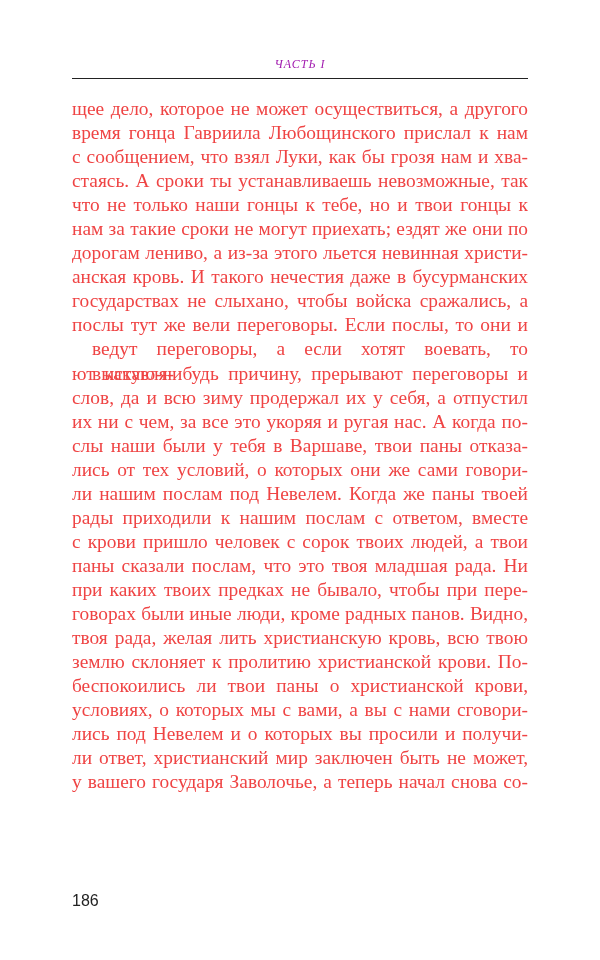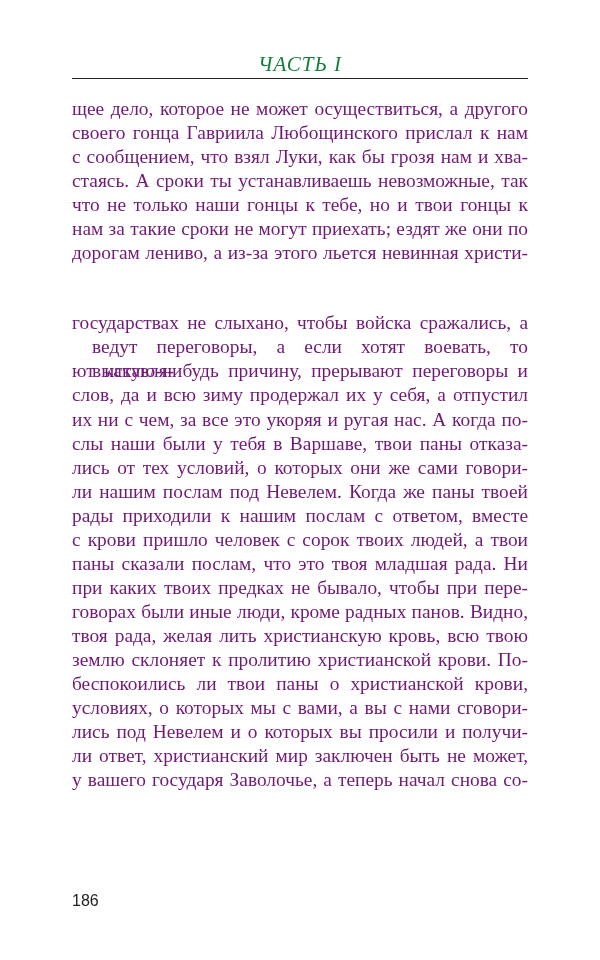--- a/index.html
+++ b/index.html
@@ -15,42 +15,42 @@
     color: #1a1a1a;
   }
   .running-head {
     position: absolute;
     left: 72px;
     top: 54px;
     width: 456px;
     text-align: center;
     font-family: "Liberation Serif", "DejaVu Serif", serif;
     font-style: italic;
-    font-size: 21px;
+    font-size: 12px;
     letter-spacing: 1px;
     line-height: 20px;
-    color: #15803d;
+    color: #a21caf;
   }
   .head-rule {
     position: absolute;
     left: 72px;
     top: 78px;
     width: 456px;
     height: 0;
     border-top: 1.5px solid #222;
   }
   .body-text {
     position: absolute;
     left: 72px;
     top: 97px;
     width: 456px;
     font-family: "Liberation Serif", "DejaVu Serif", serif;
     font-size: 19.4px;
     line-height: 24.05px;
-    color: #701a75;
+    color: #ef4444;
   }
   .line {
     display: block;
     text-align: justify;
     text-align-last: justify;
     white-space: nowrap;
     height: 24.05px;
     overflow: visible;
   }
   .folio {
@@ -64,27 +64,29 @@
   }
 </style>
 </head>
 <body>
 
 <div class="running-head">ЧАСТЬ I</div>
 <div class="head-rule"></div>
 
 <div class="body-text">
   <div class="line" style="white-space: normal;">щее дело, которое не может осуществиться, а другого</div>
-  <div class="line" style="white-space: normal;">своего гонца Гавриила Любощинского прислал к нам</div>
+  <div class="line" style="white-space: normal;">время гонца Гавриила Любощинского прислал к нам</div>
   <div class="line" style="white-space: normal;">с сообщением, что взял Луки, как бы грозя нам и хва-</div>
   <div class="line" style="white-space: normal;">стаясь. А сроки ты устанавливаешь невозможные, так</div>
   <div class="line" style="white-space: normal;">что не только наши гонцы к тебе, но и твои гонцы к</div>
   <div class="line" style="white-space: normal;">нам за такие сроки не могут приехать; ездят же они по</div>
   <div class="line" style="white-space: normal;">дорогам лениво, а из-за этого льется невинная христи-</div>
-  <div class="line" style="white-space: normal; margin-top: 46px;">государствах не слыхано, чтобы войска сражались, а</div>
+  <div class="line" style="white-space: normal;">анская кровь. И такого нечестия даже в бусурманских</div>
+  <div class="line" style="white-space: normal;">государствах не слыхано, чтобы войска сражались, а</div>
+  <div class="line" style="white-space: normal;">послы тут же вели переговоры. Если послы, то они и</div>
   <div class="line" style="white-space: normal; margin-left: 20px;">ведут переговоры, а если хотят воевать, то выставля-</div>
   <div class="line" style="white-space: normal;">ют какую-нибудь причину, прерывают переговоры и</div>
   <div class="line" style="white-space: normal;">слов, да и всю зиму продержал их у себя, а отпустил</div>
   <div class="line" style="white-space: normal;">их ни с чем, за все это укоряя и ругая нас. А когда по-</div>
   <div class="line" style="white-space: normal;">слы наши были у тебя в Варшаве, твои паны отказа-</div>
   <div class="line" style="white-space: normal;">лись от тех условий, о которых они же сами говори-</div>
   <div class="line" style="white-space: normal;">ли нашим послам под Невелем. Когда же паны твоей</div>
   <div class="line" style="white-space: normal;">рады приходили к нашим послам с ответом, вместе</div>
   <div class="line" style="white-space: normal;">с крови пришло человек с сорок твоих людей, а твои</div>
   <div class="line" style="white-space: normal;">паны сказали послам, что это твоя младшая рада. Ни</div>

